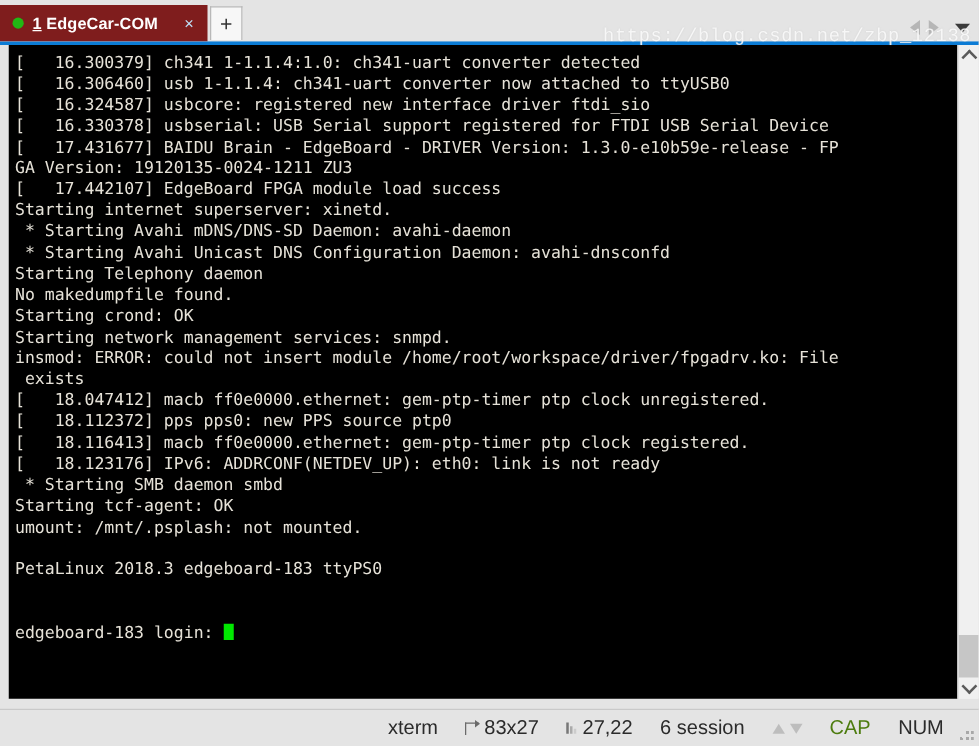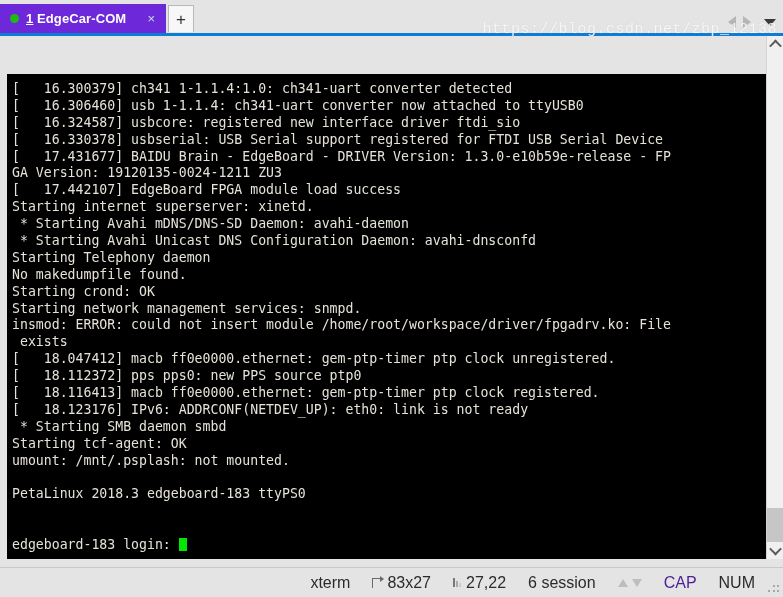--- a/index.html
+++ b/index.html
@@ -22,21 +22,21 @@
     position: relative;
     height: 33px;
     background: #e4e4e4;
     display: flex;
     align-items: flex-end;
     flex: 0 0 auto;
   }
   .tab {
     height: 29px;
     margin-top: 4px;
-    background: #6d28d9;
+    background: #7f1d1d;
     color: #ffffff;
     display: flex;
     align-items: center;
     padding: 0 6px 0 10px;
     font-size: 13px;
     font-weight: bold;
     box-sizing: border-box;
     min-width: 166px;
     cursor: default;
   }
@@ -121,21 +121,20 @@
     flex: 1 1 auto;
     background: #000000;
     color: #e6e2d8;
     font-family: "DejaVu Sans Mono", "Liberation Mono", monospace;
     font-size: 13.2px;
     line-height: 16.9px;
     padding: 7px 0 0 5px;
     overflow: hidden;
     white-space: pre;
     box-sizing: border-box;
-    margin-top: 38px;
   }
   .screen .line { height: 16.9px; }
   .cursor {
     display: inline-block;
     width: 8px; height: 13px;
     background: #00e800;
     vertical-align: -2px;
   }
 
   
@@ -186,21 +185,21 @@
     position: relative;
     padding-right: 4px;
   }
   .st-item {
     display: flex;
     align-items: center;
     gap: 4px;
     padding: 0 11px;
     white-space: nowrap;
   }
-  .st-dim { color: #4c1d95; }
+  .st-dim { color: #4d7c0f; }
   .icon-sz {
     display: inline-block;
     width: 10px; height: 9px;
     border-left: 1.5px solid #6a6a6a;
     border-top: 1.5px solid #6a6a6a;
     position: relative;
   }
   .icon-sz::after {
     content: "";
     position: absolute;

